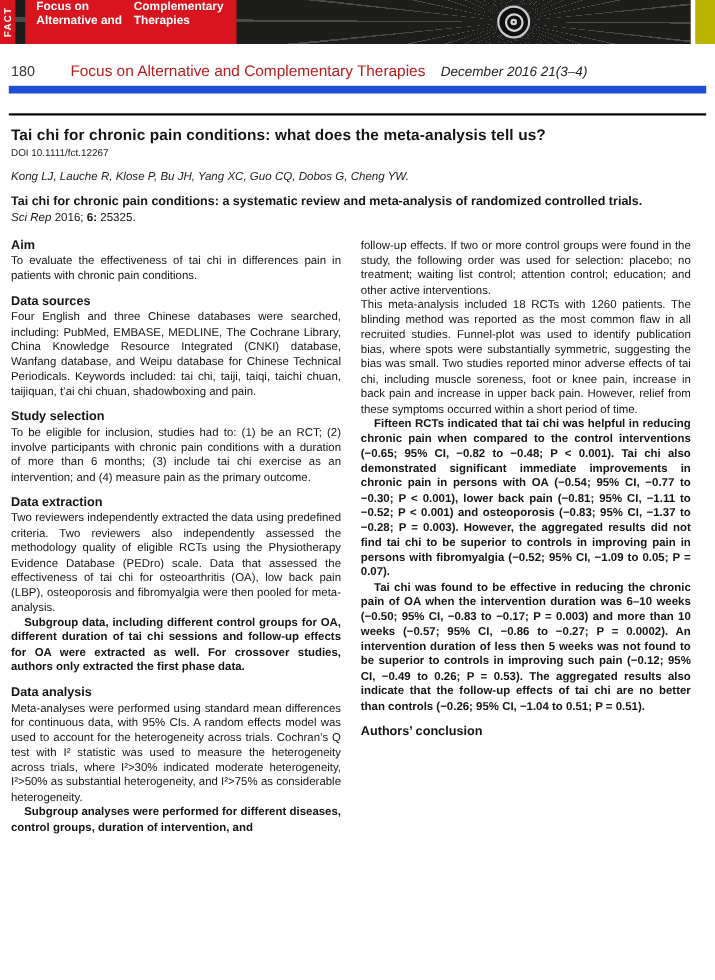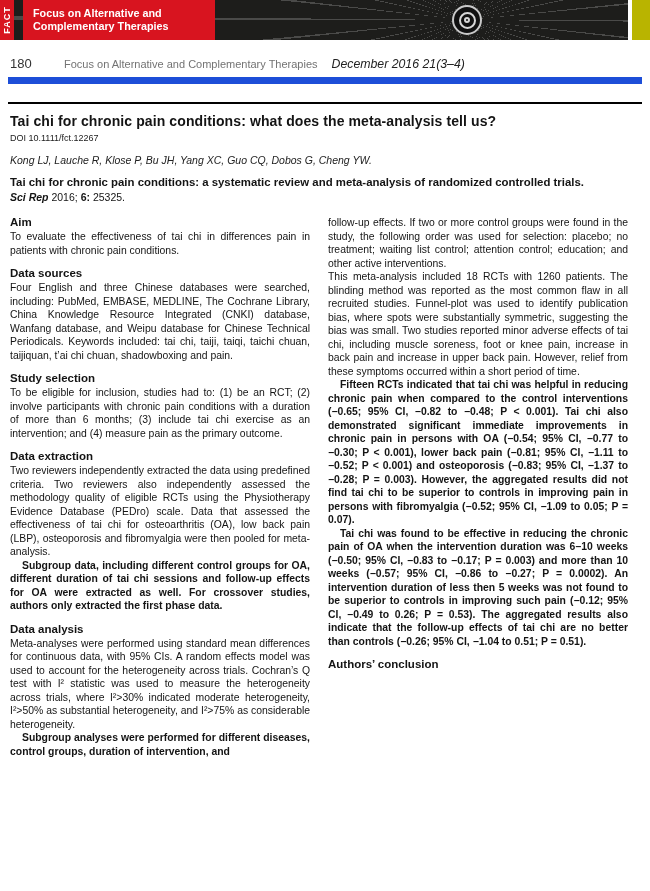--- a/index.html
+++ b/index.html
@@ -8,45 +8,45 @@
   .page { position:relative; width:650px; height:891px; background:#fff; overflow:hidden; }
 
   
   .banner { position:relative; height:40px; background:#1d1d1b; overflow:hidden; }
   .banner::before { content:""; position:absolute; inset:0;
     background: repeating-conic-gradient(from 0deg at 467px 20px, rgba(255,255,255,0.20) 0deg 0.55deg, transparent 0.55deg 6deg); }
   .fact-strip { position:absolute; left:0; top:0; width:14px; height:40px; background:#d8141f;
     display:flex; align-items:center; justify-content:center; z-index:3; }
   .fact-strip span { transform:rotate(-90deg); white-space:nowrap; color:#fff; font-size:9px; font-weight:bold; letter-spacing:1px; }
   .title-box { position:absolute; left:23px; top:0; width:192px; height:40px; background:#d8141f;
-    display:flex; flex-direction:column; justify-content:center; padding-left:10px; z-index:3; }
+    display:flex; flex-direction:row; justify-content:center; padding-left:10px; z-index:3; }
   .title-box span { color:#fff; font-size:10.8px; font-weight:bold; line-height:13px; }
   .emblem { position:absolute; left:452px; top:5px; width:30px; height:30px; border-radius:50%;
     background:#101010; border:2px solid #c9c9c9; display:flex; align-items:center; justify-content:center; z-index:2; }
   .emblem-ring { width:17px; height:17px; border-radius:50%; border:2px solid #d6d6d6; background:#101010;
     display:flex; align-items:center; justify-content:center; }
   .emblem-core { width:6px; height:6px; border-radius:50%; border:2px solid #d6d6d6; background:#101010; }
   .accent-square { position:absolute; right:0; top:0; width:22px; height:40px; background:#b9b400; border-left:4px solid #fff; z-index:3; }
 
   
   .page-header { display:flex; align-items:baseline; margin:0 8px; padding:16px 2px 6px 2px; border-bottom:7px solid #1d4ed8; }
   .page-number { font-size:13px; color:#333; width:54px; flex:0 0 auto; }
-  .journal-title { font-size:11px; color:#737373; margin-right:14px; }
+  .journal-title { font-size:14px; color:#b91c1c; margin-right:14px; }
   .issue-info { font-size:12.3px; font-style:italic; color:#222; }
 
   .title-rule { height:2px; background:#000; margin:18px 8px 0 8px; }
 
   
   .article-header { padding:9px 10px 0 10px; }
   .article-title { font-size:14px; font-weight:bold; letter-spacing:0.1px; }
   .doi { font-size:9px; margin-top:4px; color:#222; }
   .authors { font-size:10.5px; font-style:italic; margin-top:11px; color:#222; }
   .study-title { font-size:11.4px; font-weight:bold; margin-top:9px; line-height:14px; }
   .citation { font-size:10.5px; margin-top:2px; }
-  .citation .italic { font-style:italic;font-weight:bold; }
+  .citation .italic { font-style:italic; }
   .citation .bold { font-weight:bold; }
 
   
   .columns { display:flex; gap:18px; padding:13px 22px 0 10px; }
   .col { flex:1; text-align:justify; }
   .col h2 { font-size:11.5px; font-weight:bold; margin:10px 0 2px 0; }
   .col h2:first-child { margin-top:0; }
   .col p { font-size:10.4px; line-height:13.5px; color:#141414; }
   .col p.indent { text-indent:12px;font-weight:bold; }
 </style>

